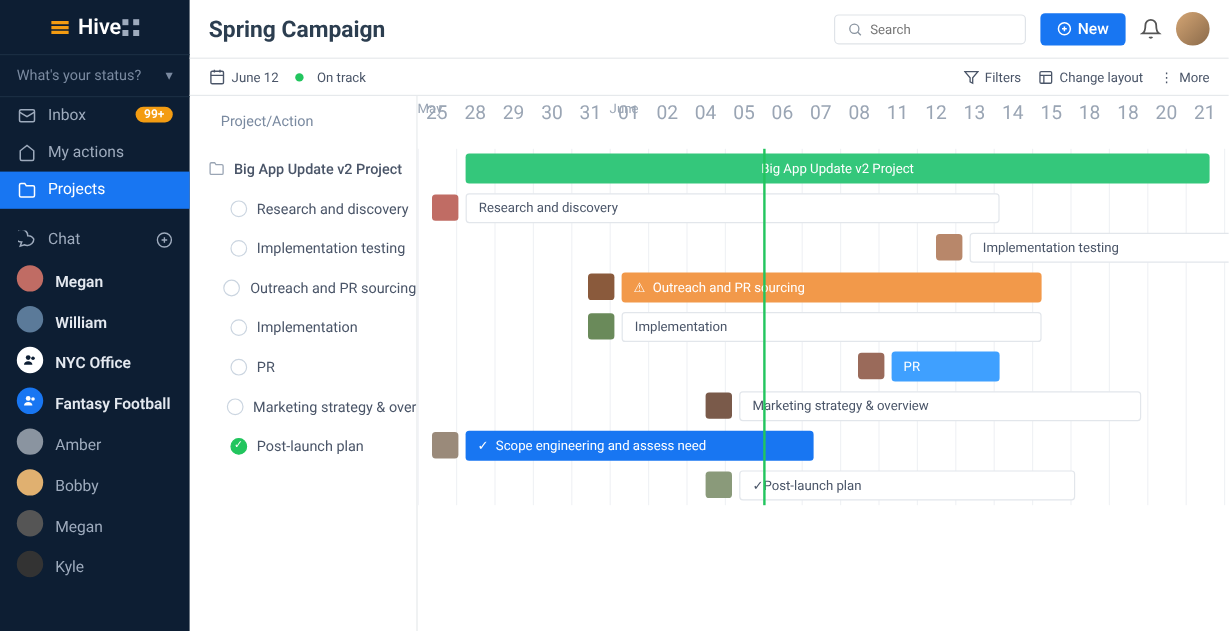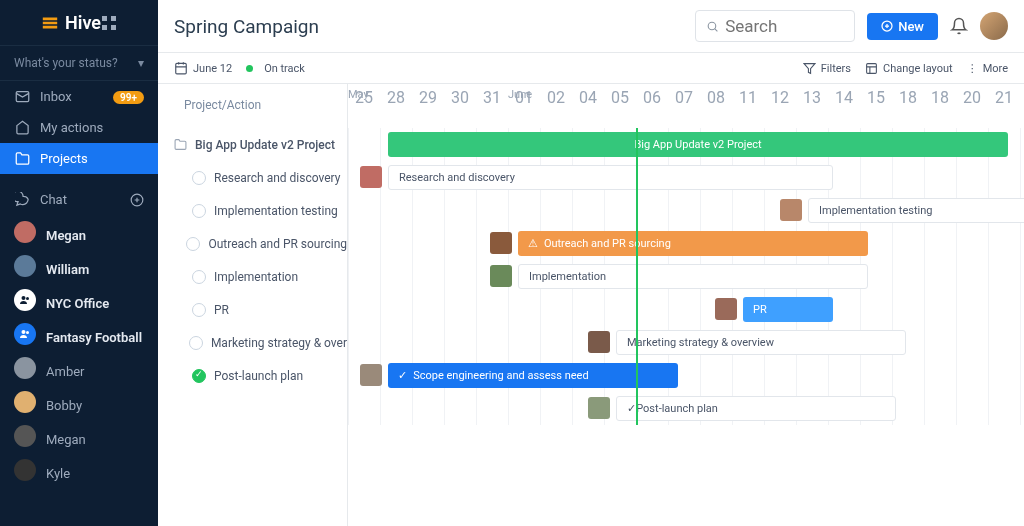--- a/index.html
+++ b/index.html
@@ -4,35 +4,35 @@
 <style>
 *{box-sizing:border-box;margin:0;padding:0;font-family:-apple-system,BlinkMacSystemFont,"Segoe UI",Roboto,sans-serif}
 body{background:#fff;color:#333;font-size:13px;width:1024px;height:526px;overflow:hidden}
 .app{display:flex;height:526px}
 .sidebar{width:158px;background:#0d1e33;color:#9eabbd;display:flex;flex-direction:column;flex-shrink:0}
 .sb-head{display:flex;align-items:center;padding:12px 14px;justify-content:center}
 .logo{display:flex;align-items:center;color:#fff;font-weight:600;font-size:18px;gap:6px}
 .logo-icon{color:#f39c12;font-size:18px}
 .grid-icon{color:#9eabbd}
 .status-row{padding:10px 14px;font-size:12px;display:flex;justify-content:space-between;align-items:center;color:#7a8aa0;border-top:1px solid #1a2d42;border-bottom:1px solid #1a2d42}
-.nav-item{display:flex;align-items:flex-end;padding:8px 14px;gap:10px;cursor:pointer;font-size:13px}
+.nav-item{display:flex;align-items:flex-start;padding:8px 14px;gap:10px;cursor:pointer;font-size:13px}
 .nav-item.active{background:#1876f2;color:#fff}
 .nav-item .ico{width:16px;display:inline-flex;justify-content:center}
 .badge{margin-left:auto;background:#f39c12;color:#fff;border-radius:10px;padding:1px 7px;font-size:10px;font-weight:600}
 .section-gap{height:10px}
 .contact{display:flex;align-items:flex-end;padding:6px 14px;gap:10px;cursor:pointer;font-size:13px}
 .contact.bold{font-weight:600;color:#e4e9f0}
 .avatar{width:22px;height:22px;border-radius:50%;flex-shrink:0}
 .chat-head{display:flex;justify-content:space-between;align-items:center;padding:8px 14px}
 
 .main{flex:1;display:flex;flex-direction:column;min-width:0}
 .topbar{display:flex;align-items:center;padding:10px 16px;gap:12px;border-bottom:1px solid #e6e9ec}
-.title{font-size:19px;font-weight:400;color:#2c3e50;flex:1}
+.title{font-size:19px;font-weight:700;color:#2c3e50;flex:1}
 .search{display:flex;align-items:center;border:1px solid #dfe3e8;border-radius:4px;padding:5px 10px;width:160px;color:#8a94a0;gap:6px}
-.search input{border:none;outline:none;font-size:17px;width:100%;color:#333}
+.search input{border:none;outline:none;font-size:11px;width:100%;color:#333}
 .new-btn{background:#1876f2;color:#fff;border:none;border-radius:4px;padding:6px 14px;font-size:13px;font-weight:500;display:flex;align-items:center;gap:5px;cursor:pointer}
 .bell{color:#555}
 .prof-av{width:28px;height:28px;border-radius:50%}
 .subbar{display:flex;align-items:center;padding:8px 16px;border-bottom:1px solid #e6e9ec;gap:14px;color:#4a5568}
 .subbar .left{display:flex;align-items:center;gap:14px;flex:1}
 .dot-green{width:7px;height:7px;border-radius:50%;background:#22c55e;display:inline-block;margin-right:6px}
 .sub-btn{display:flex;align-items:center;gap:5px;color:#4a5568;cursor:pointer;font-size:11px}
 
 .gantt{flex:1;display:flex;min-height:0}
 .leftcol{width:190px;border-right:1px solid #e6e9ec;flex-shrink:0}
@@ -386,21 +386,21 @@
               </div>
             </div>
             <div class="row">
               <div class="av-sm" style="left: 367px; background: rgb(154, 106, 90);"></div>
               <div class="bar lightblue" style="left: 395px; width: 90px;">
                 <span>PR</span>
               </div>
             </div>
             <div class="row">
               <div class="av-sm" style="left: 240px; background: rgb(122, 90, 74);"></div>
-              <div class="bar white" style="left: 268px; width: 290px;">
+              <div class="bar white" style="left: 268px; width: 335px;">
                 <span>Marketing strategy &amp; overview</span>
               </div>
             </div>
             <div class="row">
               <div class="av-sm" style="left: 12px; background: rgb(154, 138, 122);"></div>
               <div class="bar blue" style="left: 40px; width: 290px;">
                 <span class="ck">✓</span>
                 <span>Scope engineering and assess need</span>
               </div>
             </div>

